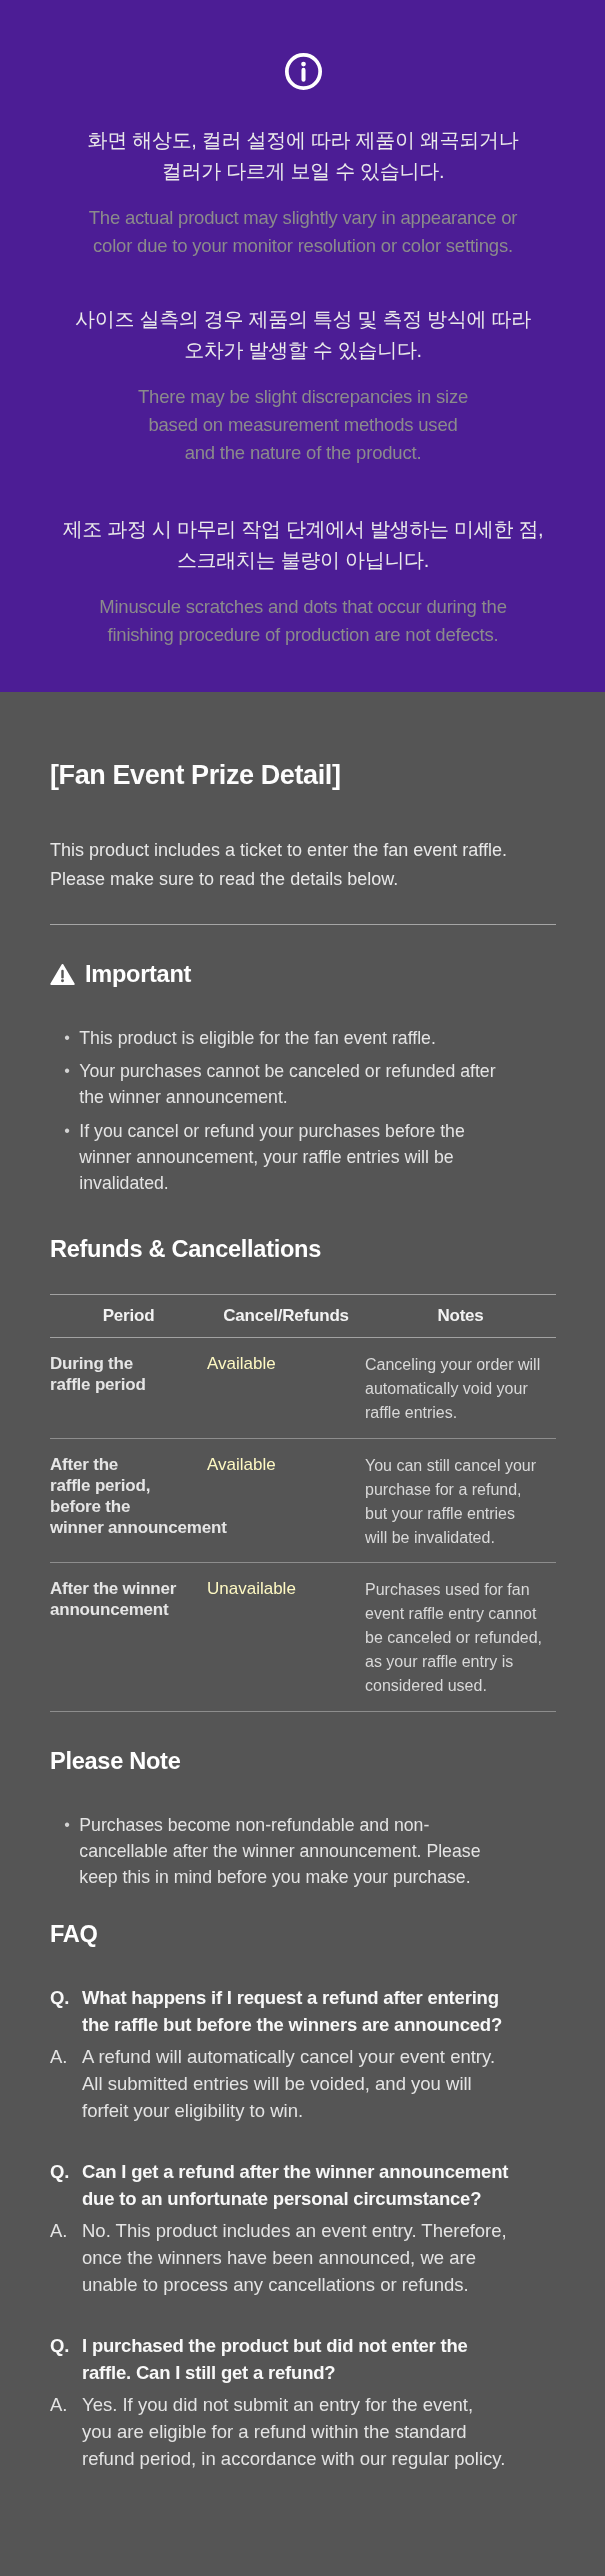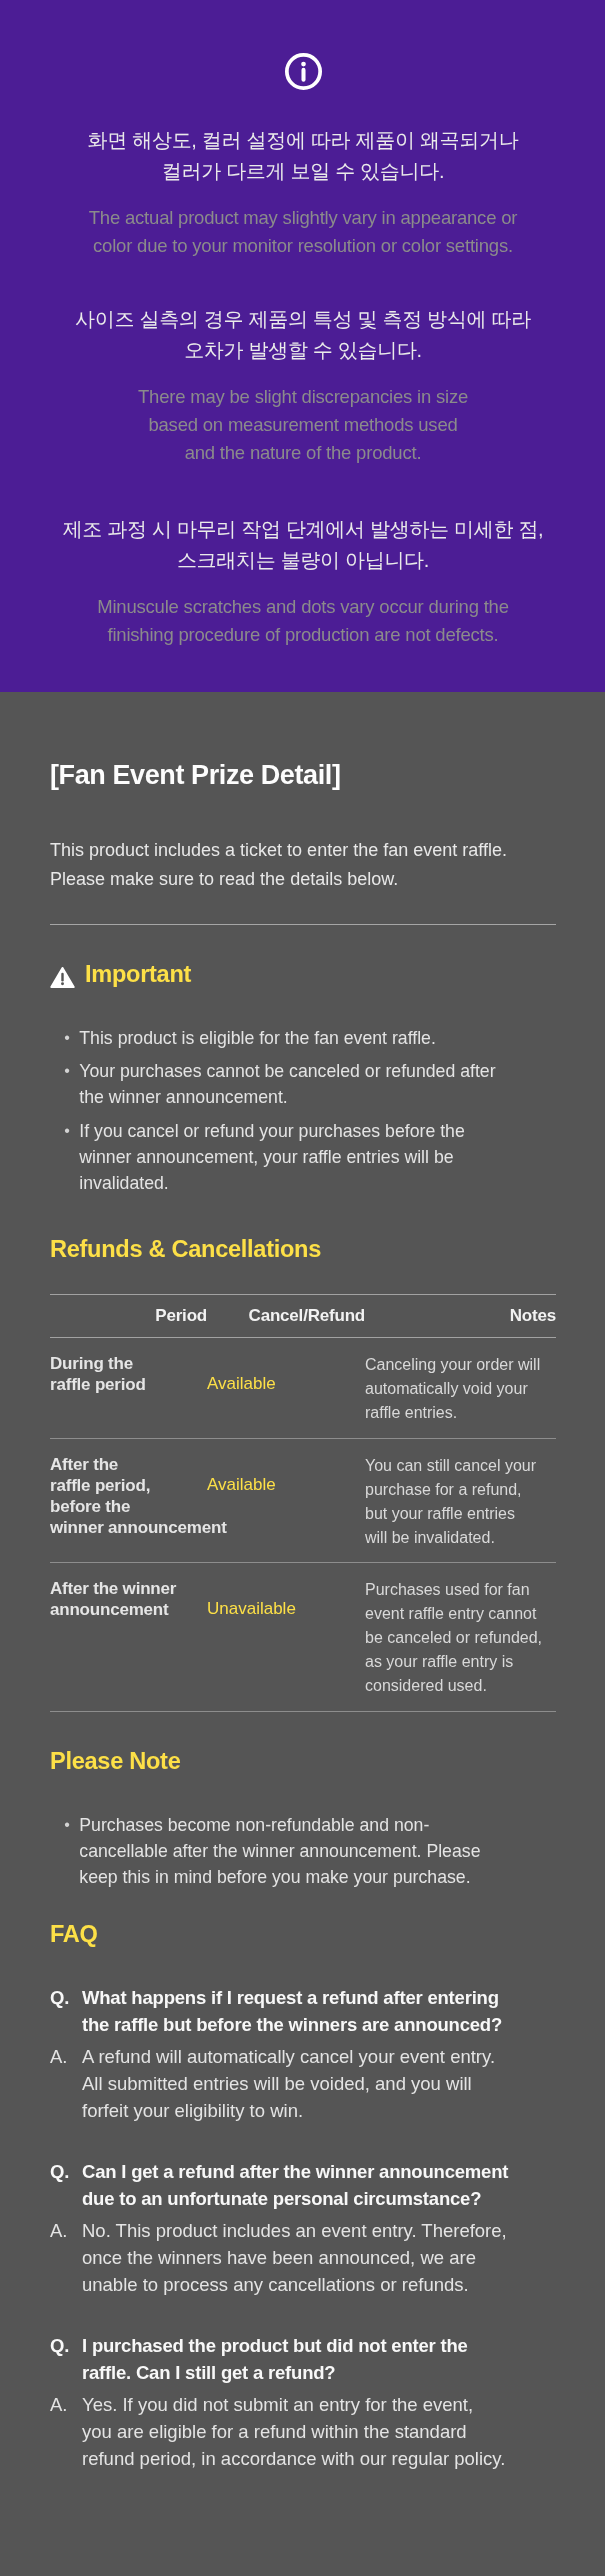--- a/index.html
+++ b/index.html
@@ -23,22 +23,22 @@
   
   .event{
     box-sizing:border-box;height:2024px;background:#555555;
     padding:66px 50px 0 50px;overflow:hidden;color:#e6e6e6;
   }
   .event h1{
     margin:0;color:#fdfdfd;font-size:27px;line-height:34px;
     font-weight:bold;letter-spacing:-0.4px;
   }
   .event h2{
-    margin:0;color:#fde047;font-size:23.6px;line-height:29px;
-    font-weight:bold;letter-spacing:-0.3px;align-items:flex-end;
+    margin:0;color:#ffffff;font-size:23.6px;line-height:29px;
+    font-weight:bold;letter-spacing:-0.3px;
   }
   .intro{margin:44px 0 0 0;font-size:18px;line-height:29.4px;color:#e8e8e8;}
   .divider{border:none;border-top:0.8px solid #a6a6a6;margin:29px 0 0 0;height:0;}
   .h-important{margin-top:35px!important;display:flex;align-items:center;}
   .h-important .warn{flex:none;margin-right:10px;line-height:0;}
   .h-refunds{margin-top:39px!important;}
   .h-note{margin-top:35px!important;}
   .h-faq{margin-top:30px!important;}
 
   
@@ -53,30 +53,30 @@
   .bullets .btext{flex:1;}
 
   
   table.refunds{
     width:100%;margin-top:30px;border-collapse:collapse;table-layout:fixed;
     border-top:0.8px solid #a2a2a2;
   }
   table.refunds col.c1{width:157px;}
   table.refunds col.c2{width:158px;}
   table.refunds th{
-    text-align:right;font-size:17px;font-weight:bold;color:#f2f2f2;
+    text-align:center;font-size:17px;font-weight:bold;color:#f2f2f2;
     padding:11px 0 11px 0;border-bottom:0.8px solid #a2a2a2;letter-spacing:-0.2px;
   }
   table.refunds td{
     vertical-align:top;padding:15px 0 12.6px 0;border-bottom:0.8px solid #8d8d8d;
   }
   td .period-txt{
     width:181px;font-size:17px;font-weight:bold;line-height:21px;color:#e5e5e5;letter-spacing:-0.2px;
   }
-  td .cancel-txt{font-size:17px;line-height:21px;color:#fde047;margin-top:20px;}
+  td .cancel-txt{font-size:17px;line-height:21px;color:#fef9c3;}
   td .notes-txt{font-size:16px;line-height:24px;color:#d9d9d9;}
 
   
   .faq{margin-top:35px;}
   .faq-item{margin-bottom:34px;}
   .faq-item:last-child{margin-bottom:0;}
   .faq-row{display:flex;}
   .faq-row.a{margin-top:5px;}
   .faq-row .lab{flex:none;width:32px;font-size:18.5px;line-height:27px;}
   .faq-row.q .lab,.faq-row.q .txt{font-weight:bold;color:#f8f8f8;letter-spacing:-0.2px;}
@@ -103,21 +103,21 @@
 color due to your monitor resolution or color settings.</p>
 
     <p class="ko pre mt52">사이즈 실측의 경우 제품의 특성 및 측정 방식에 따라
 오차가 발생할 수 있습니다.</p>
     <p class="en pre mt20">There may be slight discrepancies in size
 based on measurement methods used
 and the nature of the product.</p>
 
     <p class="ko pre mt56">제조 과정 시 마무리 작업 단계에서 발생하는 미세한 점,
 스크래치는 불량이 아닙니다.</p>
-    <p class="en pre mt20">Minuscule scratches and dots vary occur during the
+    <p class="en pre mt20">Minuscule scratches and dots that occur during the
 finishing procedure of production are not defects.</p>
   </section>
 
   <section class="event">
 
     <h1>[Fan Event Prize Detail]</h1>
 
     <p class="intro pre">This product includes a ticket to enter the fan event raffle.
 Please make sure to read the details below.</p>
 
@@ -153,21 +153,21 @@
 
     <table class="refunds">
       <colgroup>
           <col class="c1">
           <col class="c2">
           <col class="c3">
         </colgroup>
       <thead>
         <tr>
           <th>Period</th>
-          <th>Cancel/Refund</th>
+          <th>Cancel/Refunds</th>
           <th>Notes</th>
         </tr>
       </thead>
       <tbody>
         <tr>
           <td>
               <div class="period-txt pre">During the
 raffle period</div>
             </td>
           <td>

